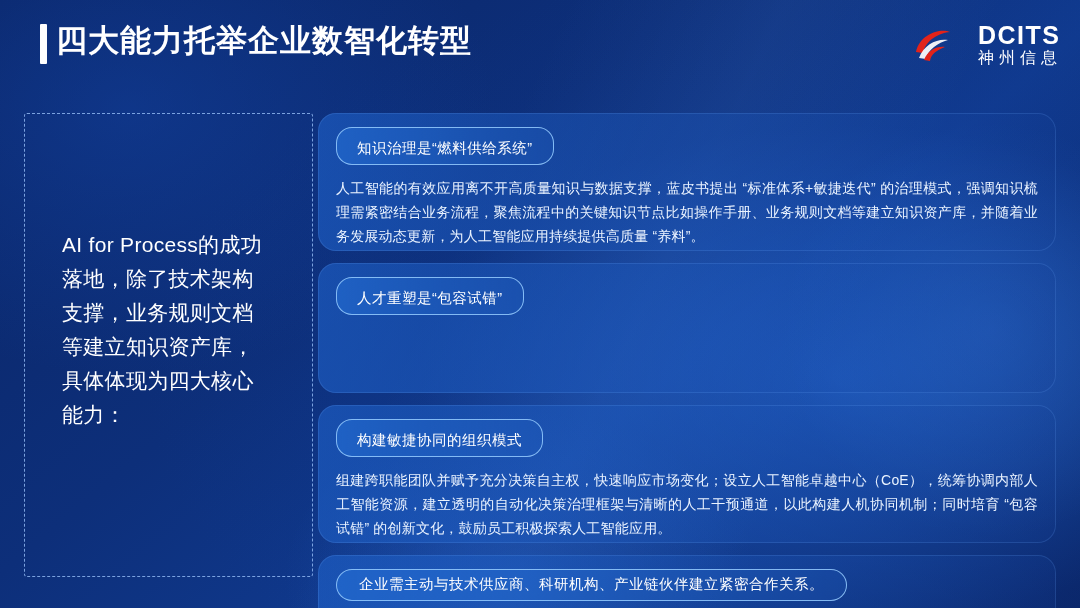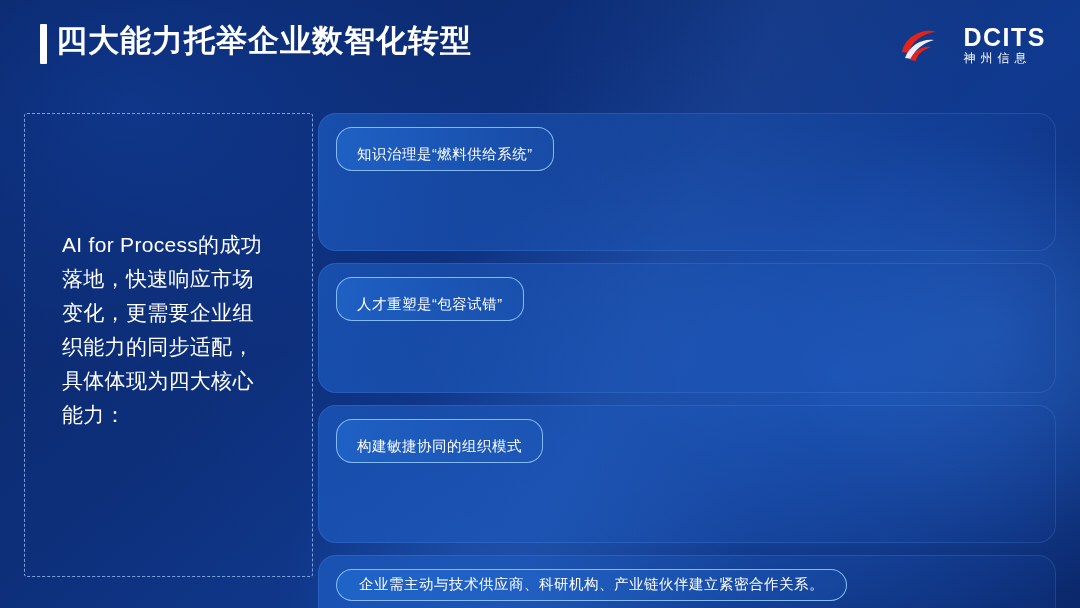--- a/index.html
+++ b/index.html
@@ -48,44 +48,44 @@
     left: 40px;
     top: 24px;
     width: 7px;
     height: 40px;
     background: #ffffff;
     border-radius: 1px;
   }
   
   .logo {
     position: absolute;
-    right: 34px;
+    right: 18px;
     top: 22px;
     display: flex;
-    align-items: center;
+    align-items: flex-start;
     gap: 24px;
   }
   .logo-mark {
     width: 44px;
     height: 44px;
     position: relative;
   }
   .logo-text {
     display: flex;
     flex-direction: column;
     line-height: 1.05;
   }
   .logo-en {
     font-size: 25px;
     font-weight: bold;
     color: #ffffff;
     letter-spacing: 1.5px;
   }
   .logo-cn {
-    font-size: 12px;
+    font-size: 16px;
     color: #ffffff;
     letter-spacing: 5px;
     margin-top: 2px;
   }
   
   .left-panel {
     position: absolute;
     left: 24px;
     top: 113px;
     width: 287px;
@@ -119,21 +119,21 @@
     box-shadow: inset 0 0 0 1px rgba(110,170,255,0.18);
   }
   .block-b1 { height: 108px; }
   .block-b2 { height: 100px; }
   .block-b3 { height: 108px; }
   .block-b4 { height: 108px; }
   .pill {
     display: inline-block;
     border: 1px solid rgba(150,205,255,0.85);
     border-radius: 16px;
-    padding: 17px 20px 6px 20px;
+    padding: 11px 20px 6px 20px;
     font-size: 14.5px;
     color: #ffffff;
     background: linear-gradient(90deg, rgba(40,120,225,0.45), rgba(35,100,200,0.20));
     letter-spacing: 0.5px;
     white-space: nowrap;
   }
   .pill-wide {
     padding: 5px 22px 6px 22px;
     text-align: right;
   }
@@ -185,34 +185,36 @@
         <path d="M14 38 C18 28, 27 24, 35 25 C27 28, 21 32, 20 39 Z" fill="#e2231a"></path>
       </svg>
     </div>
     <div class="logo-text">
       <div class="logo-en">DCITS</div>
       <div class="logo-cn">神州信息</div>
     </div>
   </div>
 
   <div class="left-panel"></div>
-  <div class="left-text">AI for Process的成功落地，快速响应市场变化，更需要企业组织能力的同步适配，具体体现为四大核心能力：</div>
+  <div class="left-text">AI for Process的成功落地，除了技术架构支撑，业务规则文档等建立知识资产库，具体体现为四大核心能力：</div>
 
   <div class="blocks">
 
     <div class="block block-b1">
       <div class="pill">知识治理是“燃料供给系统”</div>
+      <div class="body-text">人工智能的有效应用离不开高质量知识与数据支撑，蓝皮书提出 “标准体系+敏捷迭代” 的治理模式，强调知识梳理需紧密结合业务流程，聚焦流程中的关键知识节点比如操作手册、业务规则文档等建立知识资产库，并随着业务发展动态更新，为人工智能应用持续提供高质量 “养料”。</div>
     </div>
 
     <div class="block block-b2">
       <div class="pill">人才重塑是“包容试错”</div>
     </div>
 
     <div class="block block-b3">
       <div class="pill">构建敏捷协同的组织模式</div>
+      <div class="body-text">组建跨职能团队并赋予充分决策自主权，快速响应市场变化；设立人工智能卓越中心（CoE），统筹协调内部人工智能资源，建立透明的自动化决策治理框架与清晰的人工干预通道，以此构建人机协同机制；同时培育 “包容试错” 的创新文化，鼓励员工积极探索人工智能应用。</div>
     </div>
 
     <div class="block block-b4">
       <div class="pill pill-wide">企业需主动与技术供应商、科研机构、产业链伙伴建立紧密合作关系。</div>
       
     </div>
 
   </div>
 </div>
 

